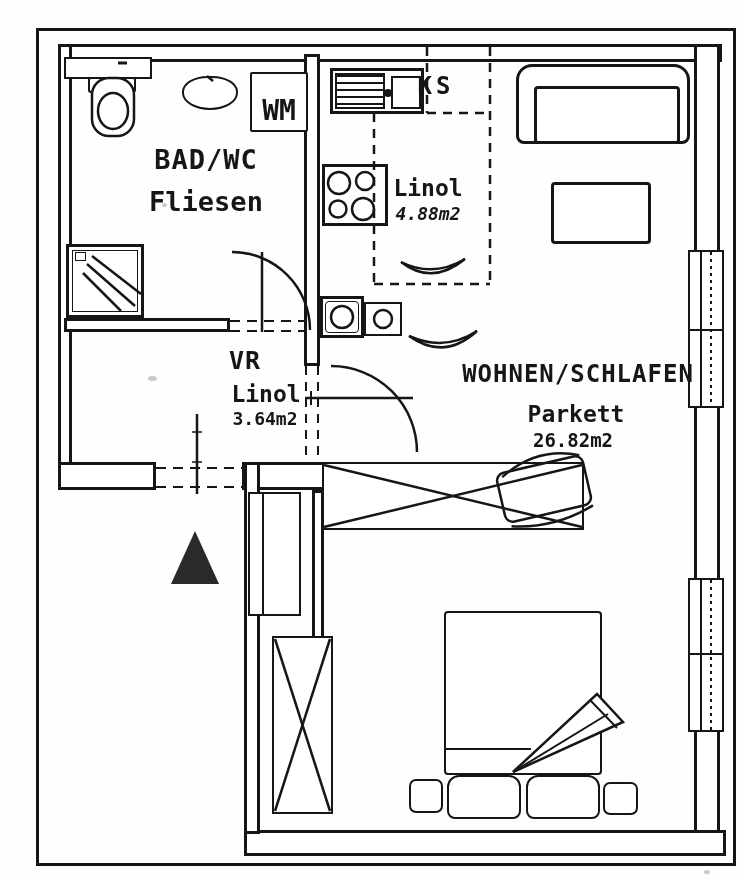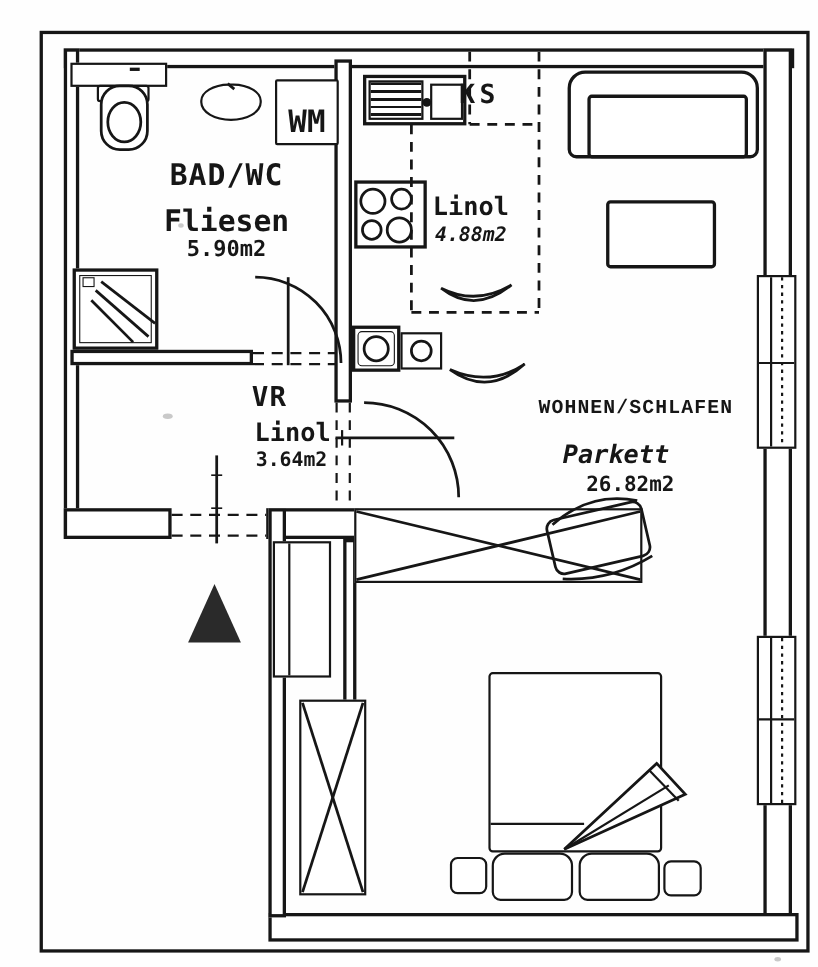--- a/index.html
+++ b/index.html
@@ -162,29 +162,28 @@
     </g>
     <g>
       <line x1="701" y1="580" x2="701" y2="730" stroke="#161616" stroke-width="2"></line>
       <line x1="711" y1="580" x2="711" y2="730" stroke="#161616" stroke-width="2" stroke-dasharray="3 4"></line>
       <line x1="690" y1="654" x2="722" y2="654" stroke="#161616" stroke-width="2"></line>
     </g>
   </svg>
 
   <div class="lbl room-title z5" style="left:126px;top:146px;width:160px;font-size:27px;">BAD/WC</div>
   <div class="lbl z5" style="left:126px;top:188px;width:160px;font-size:27px;">Fliesen</div>
-  <div class="lbl z5" style="left:126px;top:216px;width:160px;font-size:20px;">5.90m2</div>
 
   <div class="lbl z5" style="left:368px;top:176px;width:120px;font-size:23px;">Linol</div>
   <div class="lbl z5" style="left:368px;top:205px;width:120px;font-size:18px;font-style:italic;">4.88m2</div>
 
   <div class="lbl room-title z5" style="left:215px;top:348px;width:60px;font-size:25px;">VR</div>
   <div class="lbl z5" style="left:231px;top:382px;width:70px;font-size:23px;">Linol</div>
   <div class="lbl z5" style="left:230px;top:410px;width:70px;font-size:18px;">3.64m2</div>
 
-  <div class="lbl room-title z5" style="left:453px;top:362px;width:250px;font-size:18px;font-family:Liberation Mono, monospace;">WOHNEN/SCHLAFEN</div>
-  <div class="lbl z5" style="left:480px;top:402px;width:160px;font-size:23px;font-style:italic;">Parkett</div>
+  <div class="lbl room-title z5" style="left:453px;top:362px;width:250px;font-size:24px;">WOHNEN/SCHLAFEN</div>
+  <div class="lbl z5" style="left:496px;top:402px;width:160px;font-size:23px;">Parkett</div>
   <div class="lbl z5" style="left:493px;top:431px;width:160px;font-size:19px;">26.82m2</div>
 
   <div class="lbl z5" style="left:249px;top:96px;width:60px;font-size:28px;">WM</div>
   <div class="lbl z5" style="left:406px;top:74px;width:60px;font-size:24px;letter-spacing:4px;">KS</div>
 
 </div>
 
 </body></html>

